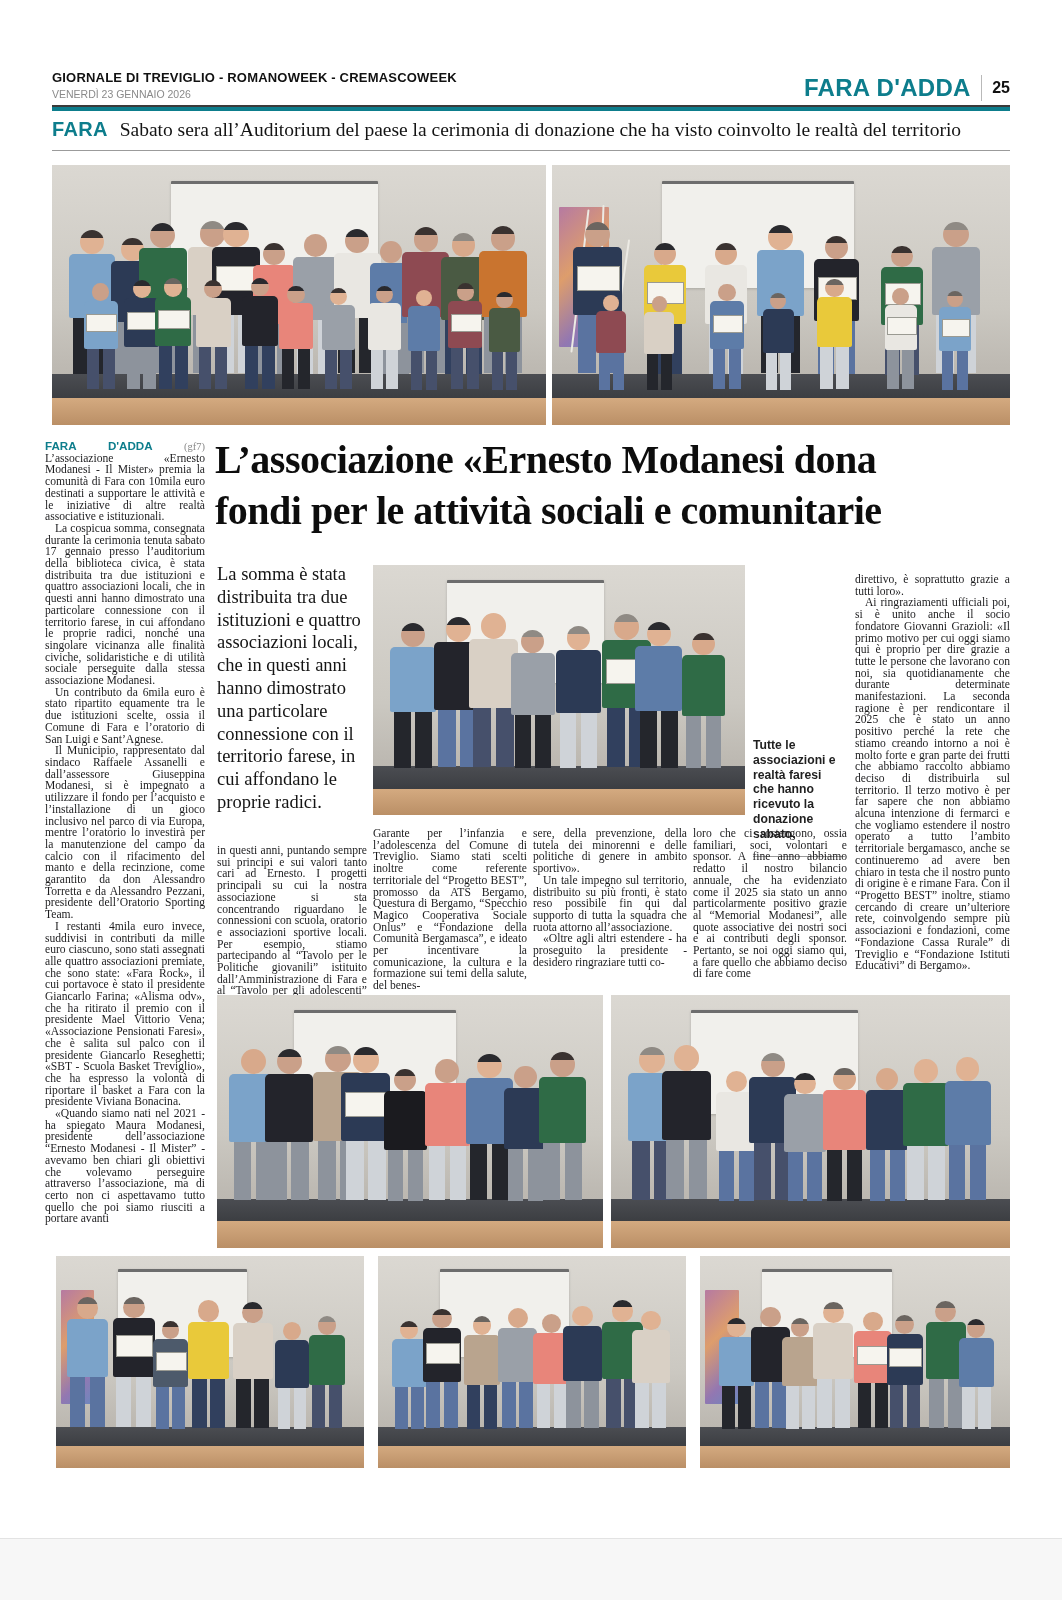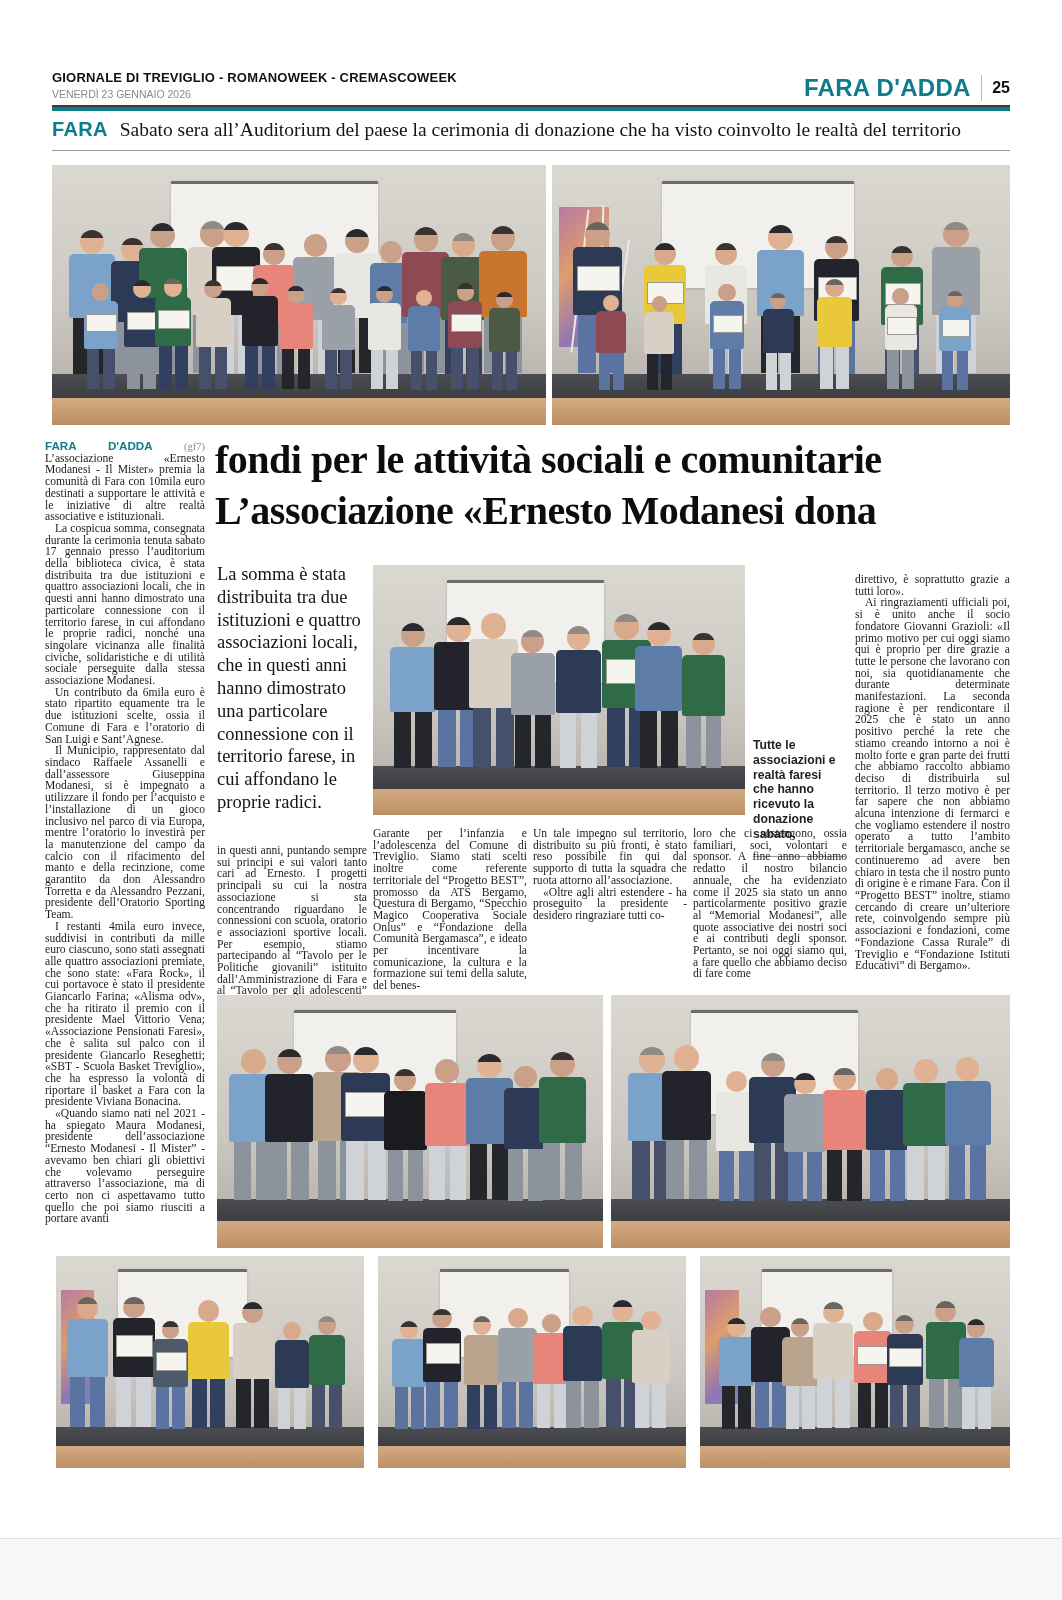--- a/index.html
+++ b/index.html
@@ -287,22 +287,22 @@
       <div class="person" style="left: calc(87.9994% - 15.8865px); bottom: 11%; width: 31.773px; height: 105.91px; z-index: 2;">
         <div class="p-head" style="width: 16.522px; height: 16.522px; background: linear-gradient(rgb(107, 101, 96) 0px, rgb(107, 101, 96) 32%, rgb(202, 160, 137) 32%);"></div>
         <div class="p-torso" style="height: 44.4822px; background: rgb(123, 163, 201);">
           <div class="p-cert" style="left: 8%; top: 28%; width: 84%; height: 34%;"></div>
         </div>
         <div class="p-legs" style="height: 38.1276px; background: linear-gradient(90deg, rgb(90, 115, 160) 0px, rgb(90, 115, 160) 44%, transparent 44%, transparent 56%, rgb(90, 115, 160) 56%);"></div>
       </div>
     </div>
 
   <div class="abs headline" style="left:215px;top:434px;width:800px;">
+    <div>L’associazione «Ernesto Modanesi dona</div>
     <div>fondi per le attività sociali e comunitarie</div>
-    <div>L’associazione «Ernesto Modanesi dona</div>
   </div>
 
   <div class="abs col" style="left:45px;top:440px;width:160px;">
     <p><span class="coltag">FARA D'ADDA</span> <span class="credit">(gf7)</span> <span>L’associazione «Ernesto Modanesi - Il Mister» premia la comunità di Fara con 10mila euro destinati a supportare le attività e le iniziative di altre realtà associative e istituzionali.</span></p>
     <p>La cospicua somma, consegnata durante la cerimonia tenuta sabato 17 gennaio presso l’auditorium della biblioteca civica, è stata distribuita tra due istituzioni e quattro associazioni locali, che in questi anni hanno dimostrato una particolare connessione con il territorio farese, in cui affondano le proprie radici, nonché una singolare vicinanza alle finalità civiche, solidaristiche e di utilità sociale perseguite dalla stessa associazione Modanesi.</p>
     <p>Un contributo da 6mila euro è stato ripartito equamente tra le due istituzioni scelte, ossia il Comune di Fara e l’oratorio di San Luigi e Sant’Agnese.</p>
     <p>Il Municipio, rappresentato dal sindaco <b>Raffaele Assanelli</b> e dall’assessore <b>Giuseppina Modanesi</b>, si è impegnato a utilizzare il fondo per l’acquisto e l’installazione di un gioco inclusivo nel parco di via Europa, mentre l’oratorio lo investirà per la manutenzione del campo da calcio con il rifacimento del manto e della recinzione, come garantito da don <b>Alessandro Torretta</b> e da <b>Alessandro Pezzani</b>, presidente dell’Oratorio Sporting Team.</p>
     <p>I restanti 4mila euro invece, suddivisi in contributi da mille euro ciascuno, sono stati assegnati alle quattro associazioni premiate, che sono state: «Fara Rock», il cui portavoce è stato il presidente <b>Giancarlo Farina</b>; «Alisma odv», che ha ritirato il premio con il presidente <b>Mael Vittorio Vena</b>; «Associazione Pensionati Faresi», che è salita sul palco con il presidente <b>Giancarlo Reseghetti</b>; «SBT - Scuola Basket Treviglio», che ha espresso la volontà di riportare il basket a Fara con la presidente <b>Viviana Bonacina</b>.</p>
     <p>«Quando siamo nati nel 2021 - ha spiegato <b>Maura Modanesi</b>, presidente dell’associazione “Ernesto Modanesi - Il Mister” - avevamo ben chiari gli obiettivi che volevamo perseguire attraverso l’associazione, ma di certo non ci aspettavamo tutto quello che poi siamo riusciti a portare avanti</p>
   </div>
@@ -358,20 +358,21 @@
     </div>
   <div class="abs caption" style="left:753px;top:738px;width:92px;">Tutte le associazioni e realtà faresi che hanno ricevuto la donazione sabato.</div>
 
   <div class="abs col" style="left:217px;top:845px;width:150px;">
     <p>in questi anni, puntando sempre sui principi e sui valori tanto cari ad Ernesto. I progetti principali su cui la nostra associazione si sta concentrando riguardano le connessioni con scuola, oratorio e associazioni sportive locali. Per esempio, stiamo partecipando al “Tavolo per le Politiche giovanili” istituito dall’Amministrazione di Fara e al “Tavolo per gli adolescenti” creato dal</p>
   </div>
   <div class="abs col" style="left:373px;top:828px;width:154px;">
     <p>Garante per l’infanzia e l’adolescenza del Comune di Treviglio. Siamo stati scelti inoltre come referente territoriale del “Progetto BEST”, promosso da ATS Bergamo, Questura di Bergamo, “Specchio Magico Cooperativa Sociale Onlus” e “Fondazione della Comunità Bergamasca”, e ideato per incentivare la comunicazione, la cultura e la formazione sui temi della salute, del benes-</p>
   </div>
   <div class="abs col" style="left:533px;top:828px;width:154px;">
+    <p>sere, della prevenzione, della tutela dei minorenni e delle politiche di genere in ambito sportivo».</p>
     <p>Un tale impegno sul territorio, distribuito su più fronti, è stato reso possibile fin qui dal supporto di tutta la squadra che ruota attorno all’associazione.</p>
     <p>«Oltre agli altri estendere - ha proseguito la presidente - desidero ringraziare tutti co-</p>
   </div>
   <div class="abs col" style="left:693px;top:828px;width:154px;">
     <p>loro che ci sostengono, ossia familiari, soci, volontari e sponsor. A fine anno abbiamo redatto il nostro bilancio annuale, che ha evidenziato come il 2025 sia stato un anno particolarmente positivo grazie al “Memorial Modanesi”, alle quote associative dei nostri soci e ai contributi degli sponsor. Pertanto, se noi oggi siamo qui, a fare quello che abbiamo deciso di fare come</p>
   </div>
   <div class="abs col" style="left:855px;top:574px;width:155px;">
     <p>direttivo, è soprattutto grazie a tutti loro».</p>
     <p>Ai ringraziamenti ufficiali poi, si è unito anche il socio fondatore <b>Giovanni Grazioli</b>: «Il primo motivo per cui oggi siamo qui è proprio per dire grazie a tutte le persone che lavorano con noi, sia quotidianamente che durante determinate manifestazioni. La seconda ragione è per rendicontare il 2025 che è stato un anno positivo perché la rete che stiamo creando intorno a noi è molto forte e gran parte dei frutti che abbiamo raccolto abbiamo deciso di distribuirla sul territorio. Il terzo motivo è per far sapere che non abbiamo alcuna intenzione di fermarci e che vogliamo estendere il nostro operato a tutto l’ambito territoriale bergamasco, anche se continueremo ad avere ben chiaro in testa che il nostro punto di origine è e rimane Fara. Con il “Progetto BEST” inoltre, stiamo cercando di creare un’ulteriore rete, coinvolgendo sempre più associazioni e fondazioni, come “Fondazione Cassa Rurale” di Treviglio e “Fondazione Istituti Educativi” di Bergamo».</p>
   </div>

